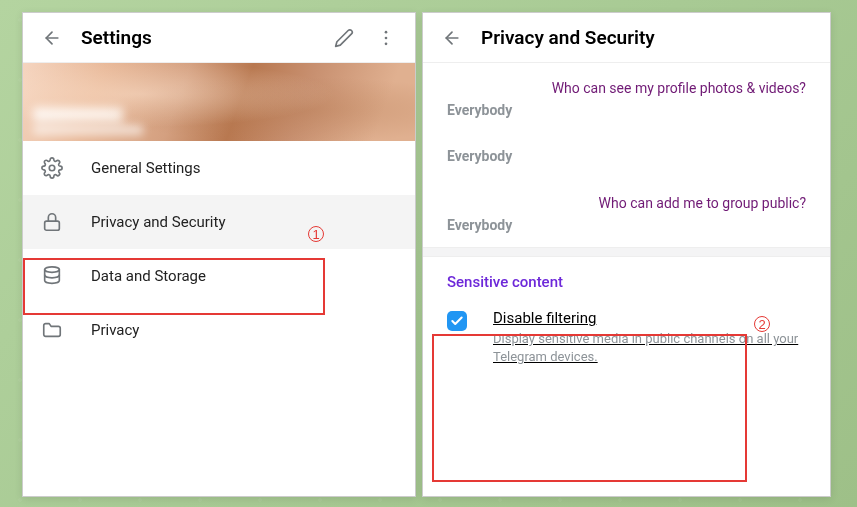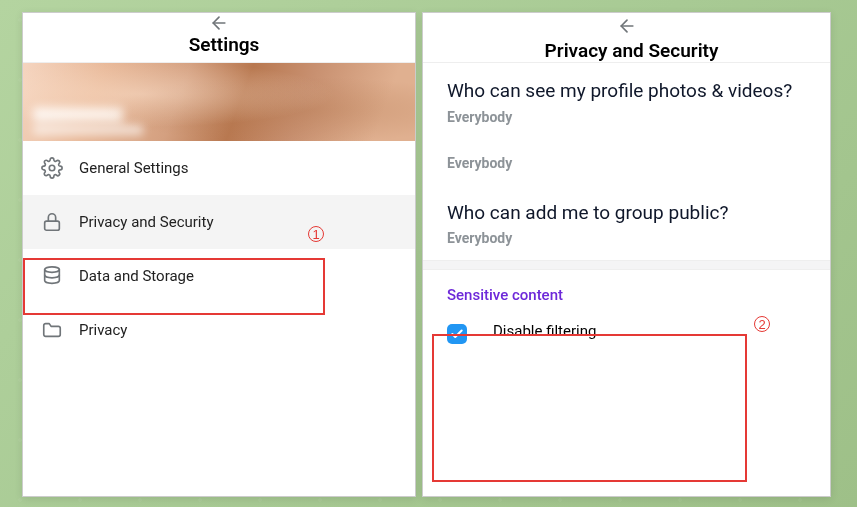--- a/index.html
+++ b/index.html
@@ -33,24 +33,23 @@
   .panel-right {
     left: 422px;
     top: 12px;
     width: 409px;
     height: 485px;
   }
   .header {
     display: flex;
     align-items: center;
     height: 50px;
-    padding: 0 10px;
+    padding: 13px 10px;
     border-bottom: 1px solid #eee;
     background: #fff;
-    flex-direction: column;
   }
   .header .back {
     width: 38px;
     height: 38px;
     display: flex;
     align-items: center;
     justify-content: center;
     cursor: pointer;
     color: #707579;
     border-radius: 50%;
@@ -113,45 +112,46 @@
     display: flex;
     flex-direction: column;
   }
   .menu-item {
     display: flex;
     align-items: center;
     padding: 16px 18px;
     font-size: 15px;
     color: #222;
     cursor: pointer;
-    gap: 16px;
+    gap: 28px;
   }
   .menu-item.selected {
     background: #f4f4f4;
   }
   .menu-icon {
     width: 22px;
     height: 22px;
     display: flex;
     align-items: center;
     justify-content: center;
     color: #707579;
   }
   .privacy-list {
     padding: 0;
   }
   .privacy-item {
     padding: 16px 24px 14px 24px;
     cursor: pointer;
   }
   .privacy-item .q {
-    font-size: 19px;
-    color: #0f172a;
+    font-size: 14px;
+    color: #701a75;
     margin-bottom: 5px;
     line-height: 1.3;
+    text-align: right;
   }
   .privacy-item .a {
     font-size: 14px;
     color: #8d9398;
     font-weight: bold;
   }
   .section-divider {
     height: 10px;
     background: #f4f4f5;
     border-top: 1px solid #eee;
@@ -162,20 +162,21 @@
     color: #6d28d9;
     padding: 16px 24px 8px 24px;
     font-weight: 500;
   }
   .check-row {
     display: flex;
     align-items: flex-start;
     padding: 10px 24px 12px 24px;
     gap: 26px;
     cursor: pointer;
+    text-decoration: underline;
   }
   .checkbox {
     width: 20px;
     height: 20px;
     border-radius: 5px;
     background: #2196f3;
     display: flex;
     align-items: center;
     justify-content: center;
     flex-shrink: 0;
@@ -338,20 +339,21 @@
   <div class="section-header">Sensitive content</div>
 
   <div class="check-row">
     <div class="checkbox">
       <svg width="14" height="14" viewBox="0 0 24 24" fill="none" stroke="#fff" stroke-width="3.5" stroke-linecap="round" stroke-linejoin="round">
           <polyline points="20 6 9 17 4 12"></polyline>
         </svg>
     </div>
     <div class="check-text">
       <div class="t">Disable filtering</div>
+      <div class="d">Display sensitive media in public channels on all your Telegram devices.</div>
     </div>
   </div>
 </div>
 
 <div class="callout callout-1"></div>
 <div class="callout-label cl-1">1</div>
 <div class="callout callout-2"></div>
 <div class="callout-label cl-2">2</div>
 
 </body></html>

